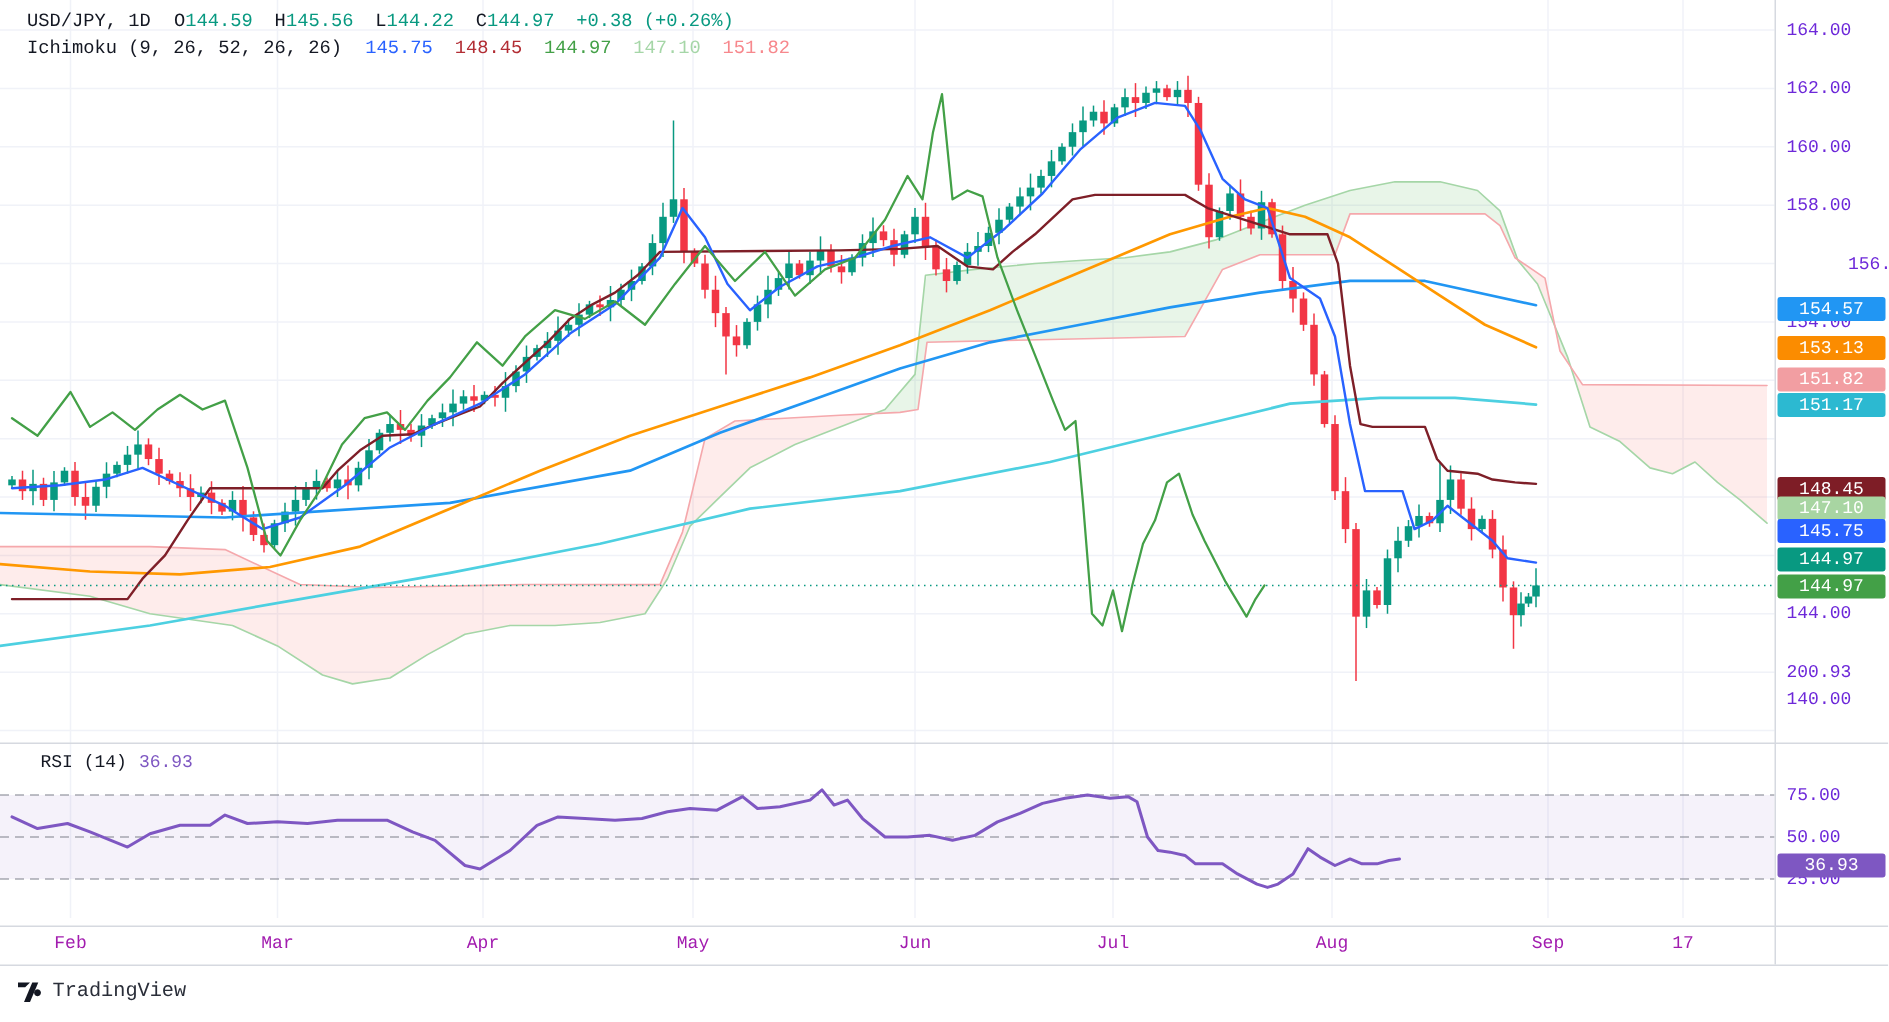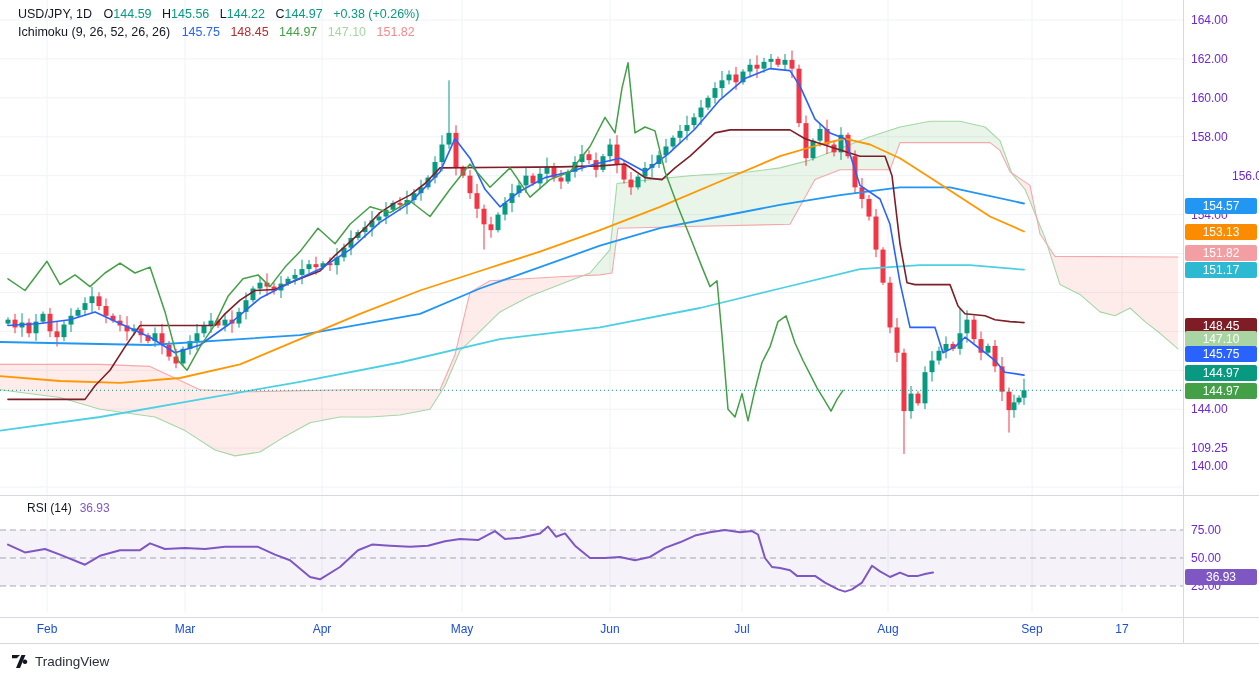--- a/index.html
+++ b/index.html
@@ -1,34 +1,34 @@
 <!DOCTYPE html>
 <html><head>
 <meta charset="utf-8">
 <style>
   html,body{margin:0;padding:0;background:#fff;}
   #app{position:relative;width:1259px;height:681px;background:#fff;overflow:hidden;
-       font-family:Liberation Sans, sans-serif;-webkit-font-smoothing:antialiased;}
+       font-family:Liberation Mono, monospace;-webkit-font-smoothing:antialiased;}
   #chart-svg{position:absolute;left:0;top:0;}
   .legend{position:absolute;left:18px;top:6px;z-index:30;font-size:12.5px;color:#131722;line-height:17px;}
   .legend-row{white-space:nowrap;margin-bottom:1px;cursor:default;}
   .legend-row .t{color:#131722;margin-right:8px;}
   .legend-row .pfx{color:#131722;}
   .legend-row .v{margin-right:7px;}
   .c-ohlc{color:#089981;}
   .c-ma50{color:#FB8C00;} .c-ma100{color:#2196F3;} .c-ma200{color:#2CB9D1;}
   .c-tenkan{color:#2962FF;} .c-kijun{color:#B22D34;} .c-chikou{color:#43A047;}
   .c-senka{color:#A5D6A7;} .c-senkb{color:#F7888D;}
   .rsi-legend{position:absolute;left:27px;top:501px;z-index:30;font-size:12px;color:#131722;}
   .rsi-legend .v{color:#7E57C2;margin-left:8px;}
   .axis-label{position:absolute;left:1191px;z-index:10;font-size:12px;color:#6d28d9;height:14px;line-height:14px;}
   .badge{position:absolute;left:1185px;width:72px;height:16px;z-index:20;border-radius:2px;
          color:#fff;font-size:12px;line-height:16px;text-align:center;}
   .time-label{position:absolute;z-index:10;top:622px;transform:translateX(-50%);
-              font-size:12px;color:#1d4ed8;text-align:center;}
+              font-size:12px;color:#a21caf;text-align:center;}
   .brand{position:absolute;left:12px;top:654px;z-index:30;display:flex;align-items:flex-start;gap:6px;}
   .brand span{font-size:13.5px;color:#2A2E39;}
 </style>
 </head>
 <body>
 
 <div id="app">
   <svg id="chart-svg" width="1259" height="681">
       <g>
         <line x1="0" y1="20" x2="1183" y2="20" stroke="#F0F2F8" stroke-width="1"></line>
@@ -404,21 +404,21 @@
 
   <div id="price-axis">
       <div class="axis-label" style="top: 13px;">164.00</div>
       <div class="axis-label" style="top: 51.9167px;">162.00</div>
       <div class="axis-label" style="top: 90.8333px;">160.00</div>
       <div class="axis-label" style="top: 129.75px;">158.00</div>
       <div class="axis-label" style="top: 168.667px; margin-left: 41px;">156.00</div>
       <div class="axis-label" style="top: 207.583px;">154.00</div>
       <div class="axis-label" style="top: 290px; margin-top: 40px;">150.00</div>
       <div class="axis-label" style="top: 402.167px;">144.00</div>
-      <div class="axis-label" style="top: 441.083px;">109.25</div>
+      <div class="axis-label" style="top: 441.083px;">200.93</div>
       <div class="axis-label" style="top: 459px;">140.00</div>
       <div class="axis-label" style="top: 523px;">75.00</div>
       <div class="axis-label" style="top: 551px;">50.00</div>
       <div class="axis-label" style="top: 579px;">25.00</div>
       <div class="badge" style="top: 198px; background: rgb(33, 150, 243);">154.57</div>
       <div class="badge" style="top: 224px; background: rgb(251, 140, 0);">153.13</div>
       <div class="badge" style="top: 245px; background: rgb(242, 158, 162);">151.82</div>
       <div class="badge" style="top: 262px; background: rgb(44, 185, 209);">151.17</div>
       <div class="badge" style="top: 318px; background: rgb(126, 29, 38);">148.45</div>
       <div class="badge" style="top: 331px; background: rgb(168, 213, 162);">147.10</div>

